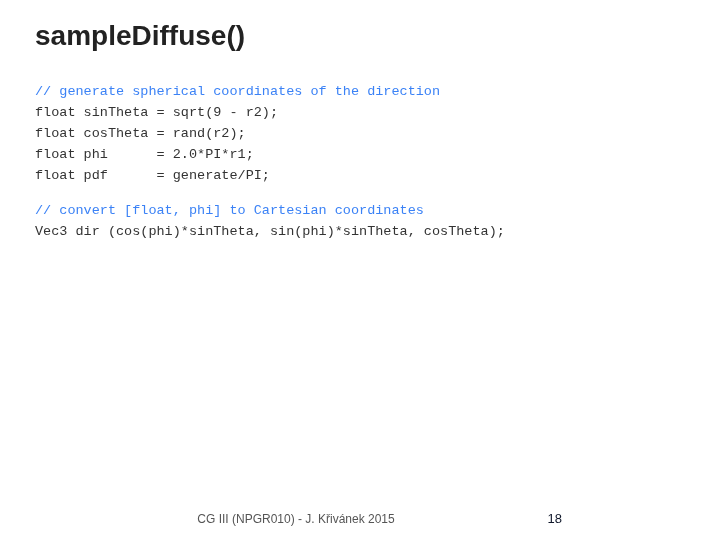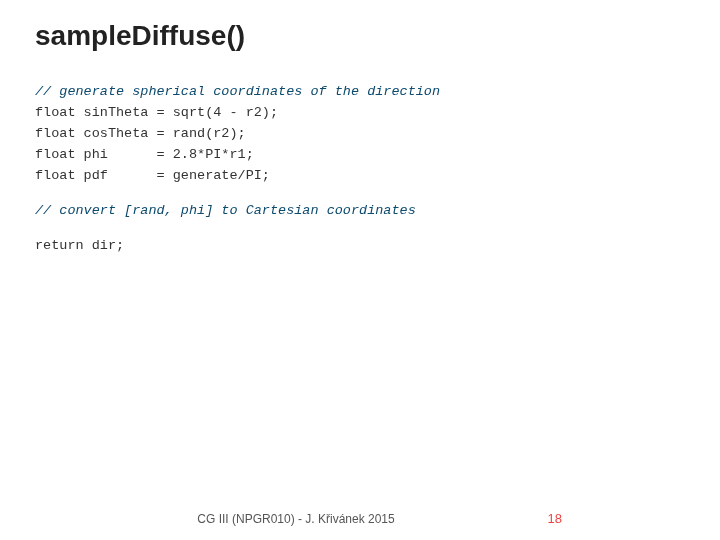--- a/index.html
+++ b/index.html
@@ -35,22 +35,21 @@
     }
 
     .code-block {
       font-family: 'Courier New', Courier, monospace;
       font-size: 13.5px;
       line-height: 1.55;
       color: #333333;
     }
 
     .comment {
-      color: #0c4a6e;
-      font-style: italic;
+      color: #3b82f6;
     }
 
     .code-line {
       display: block;
       white-space: pre;
     }
 
     .code-section {
       margin-bottom: 14px;
     }
@@ -66,47 +65,45 @@
       font-size: 12px;
       color: #555555;
       margin-top: 48px;
     }
 
     .page-number {
       position: absolute;
       bottom: 14px;
       right: 30px;
       font-size: 13px;
-      color: #ef4444;
+      color: #0f172a;
     }
   </style>
 </head>
 <body>
 
 <div class="page-container">
 
   <div class="slide-title">sampleDiffuse()</div>
 
   <div class="code-block">
 
     <div class="code-section">
       <span class="code-line comment">// generate spherical coordinates of the direction</span>
-      <span class="code-line">float sinTheta = sqrt(4 - r2);</span>
+      <span class="code-line">float sinTheta = sqrt(9 - r2);</span>
       <span class="code-line">float cosTheta = rand(r2);</span>
-      <span class="code-line">float phi      = 2.8*PI*r1;</span>
+      <span class="code-line">float phi      = 2.0*PI*r1;</span>
       <span class="code-line">float pdf      = generate/PI;</span>
     </div>
 
     <div class="code-section">
-      <span class="code-line comment">// convert [rand, phi] to Cartesian coordinates</span>
+      <span class="code-line comment">// convert [float, phi] to Cartesian coordinates</span>
+      <span class="code-line">Vec3 dir (cos(phi)*sinTheta, sin(phi)*sinTheta, cosTheta);</span>
     </div>
 
-    <div class="code-section">
-      <span class="code-line">return dir;</span>
-    </div>
 
   </div>
 
   <div class="footer">
     <span>CG III (NPGR010) - J. Křivánek 2015</span>
   </div>
 
   <div class="page-number">18</div>
 
 </div>

